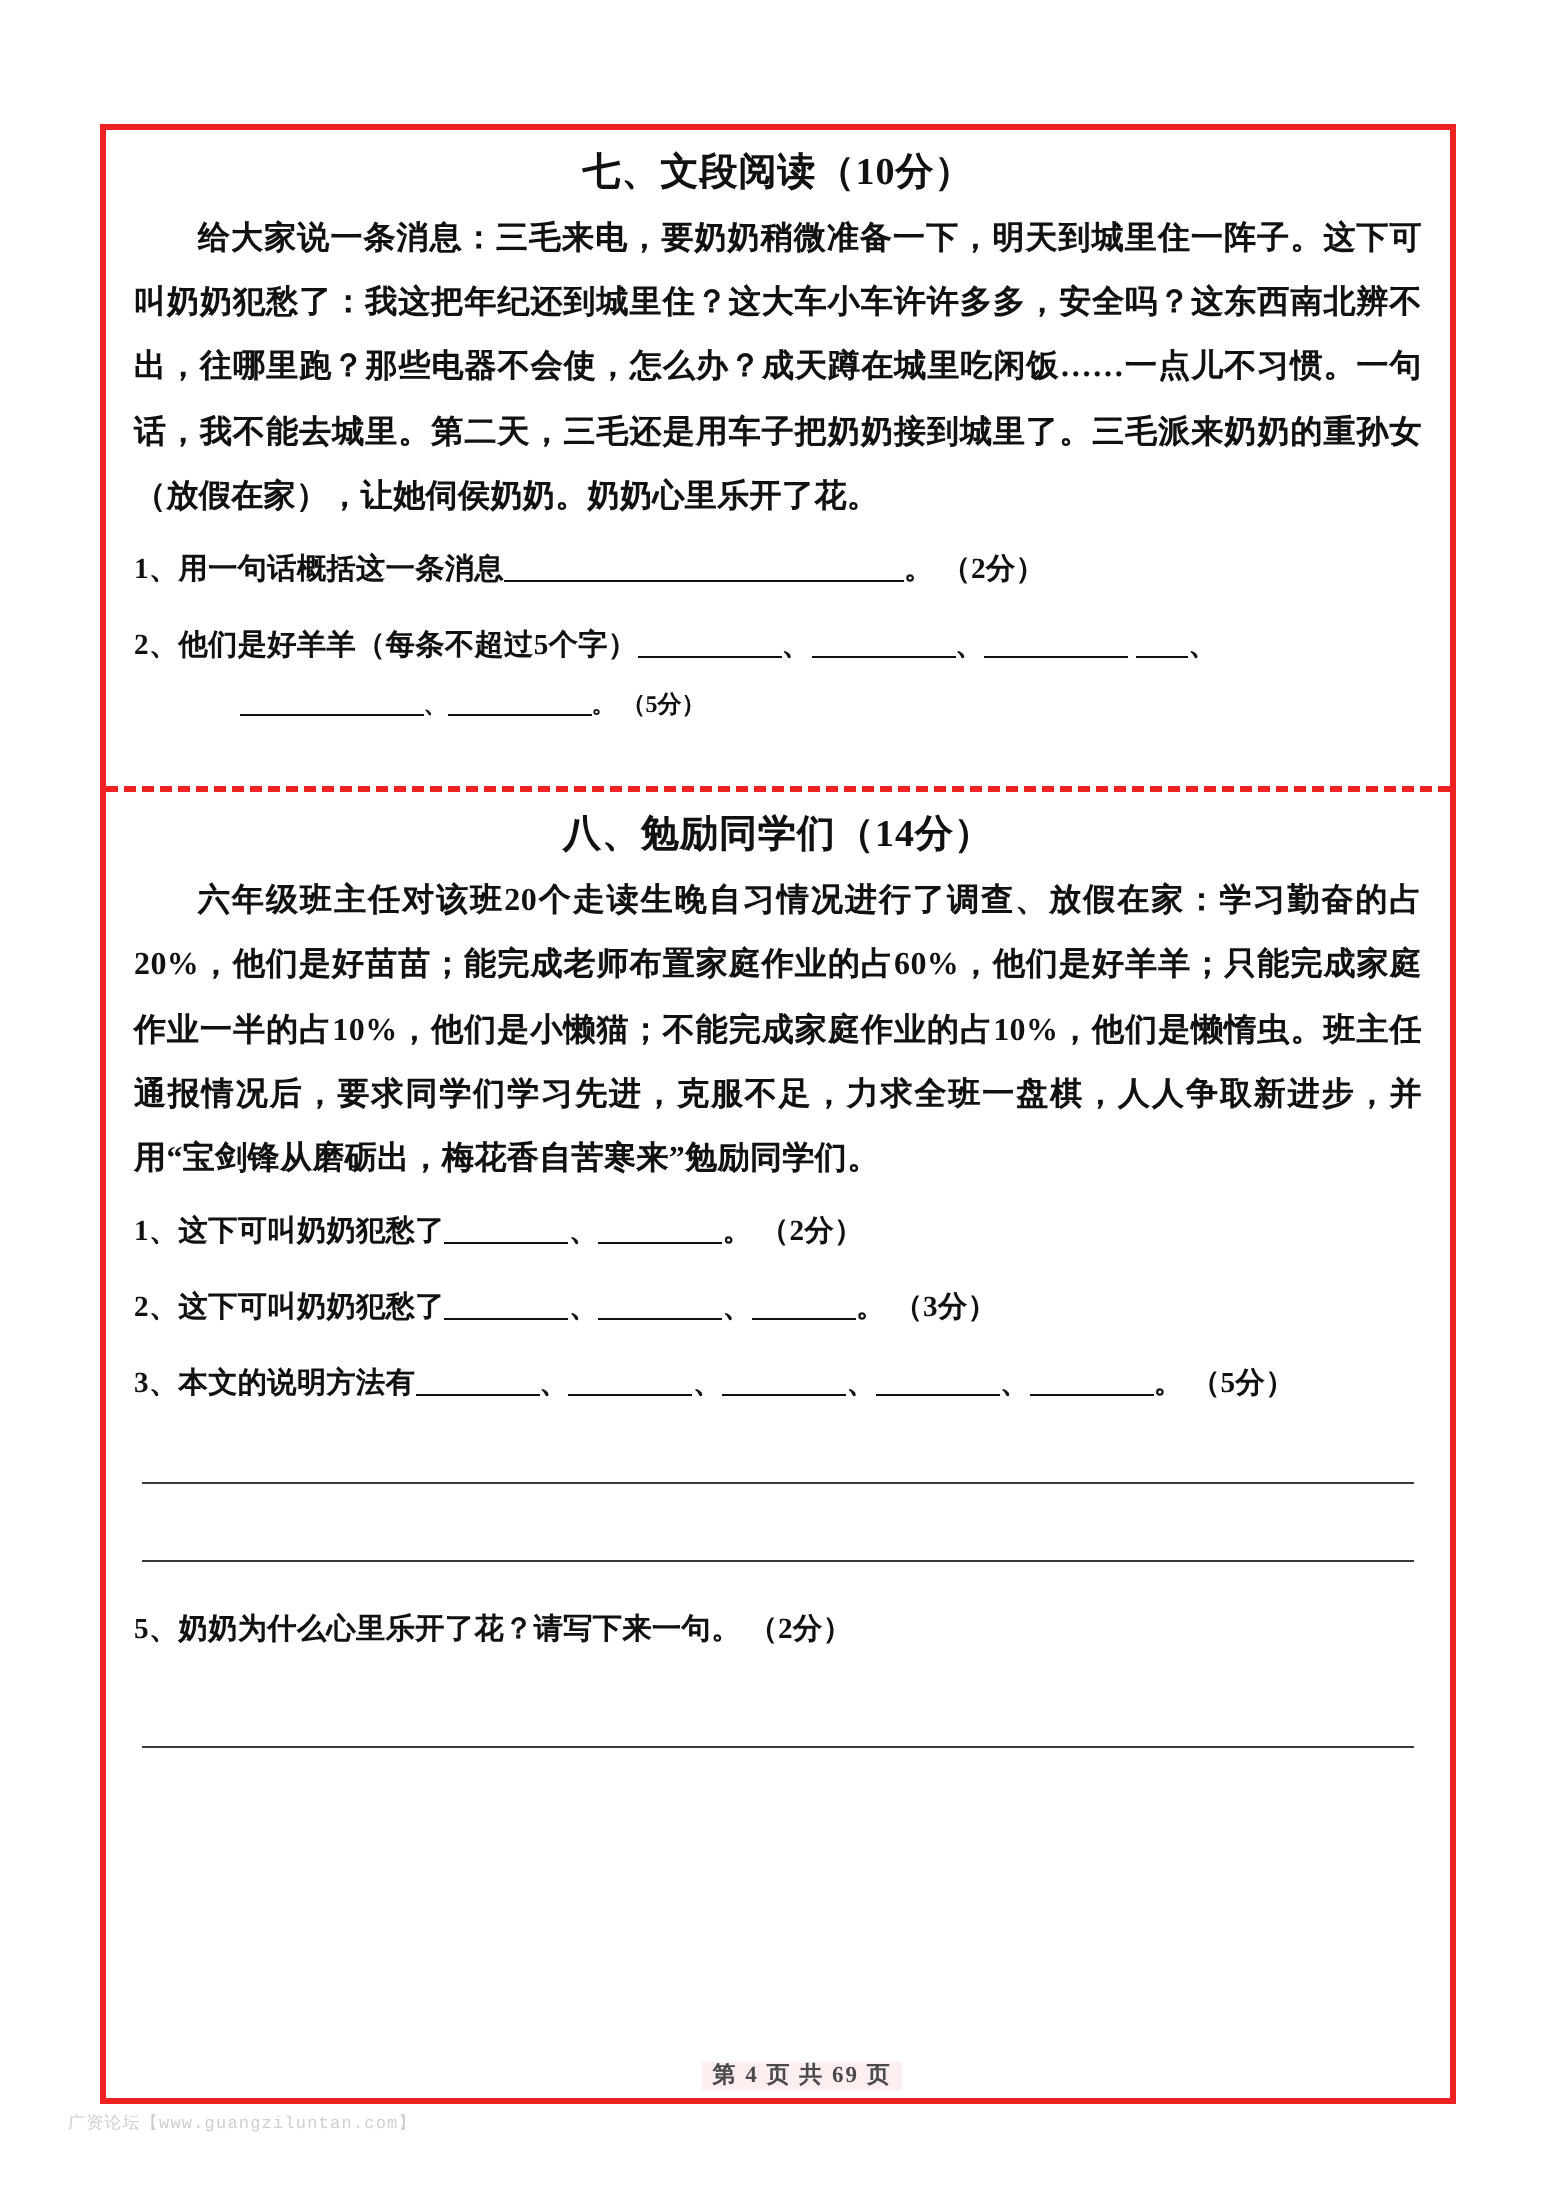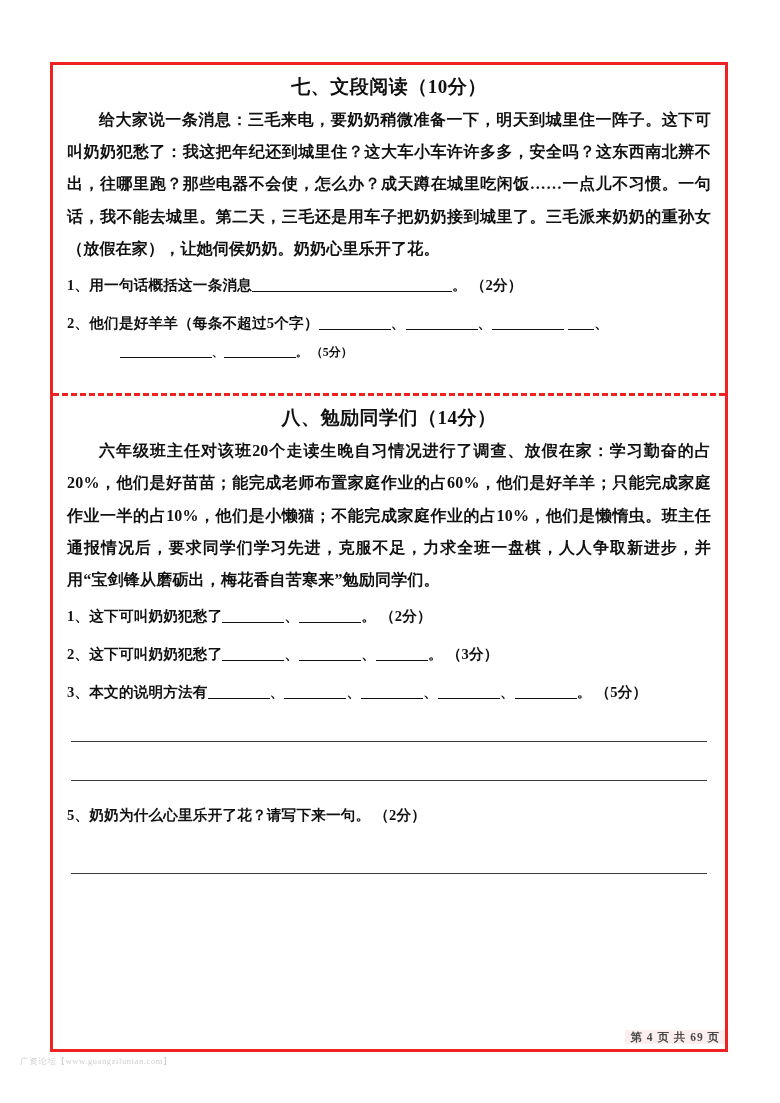--- a/index.html
+++ b/index.html
@@ -111,41 +111,41 @@
     border-top: 3px dashed #ee2222;
     margin: 10px 0 0 0;
   }
 
   
   .page-number {
     position: absolute;
     left: 0;
     right: 0;
     bottom: 4px;
-    text-align: right;
+    text-align: center;
     font-size: 11.5px;
     font-weight: bold;
     color: #4a4a4a;
     letter-spacing: 1px;
     padding-left: 24px;
   }
   .page-number span.hl {
     background: #fdeef0;
     padding: 1px 5px;
   }
 
   
   #watermark {
     position: absolute;
-    left: 20px;
+    left: 34px;
     top: 1056px;
     font-size: 8.5px;
     color: #cfcfcf;
     letter-spacing: 0.6px;
-    font-family: Liberation Serif, serif;
+    font-family: Liberation Mono, monospace;
     white-space: nowrap;
   }
 </style>
 </head>
 <body>
 
 <div id="exam-frame">
 
   <div class="section section-7">
 

